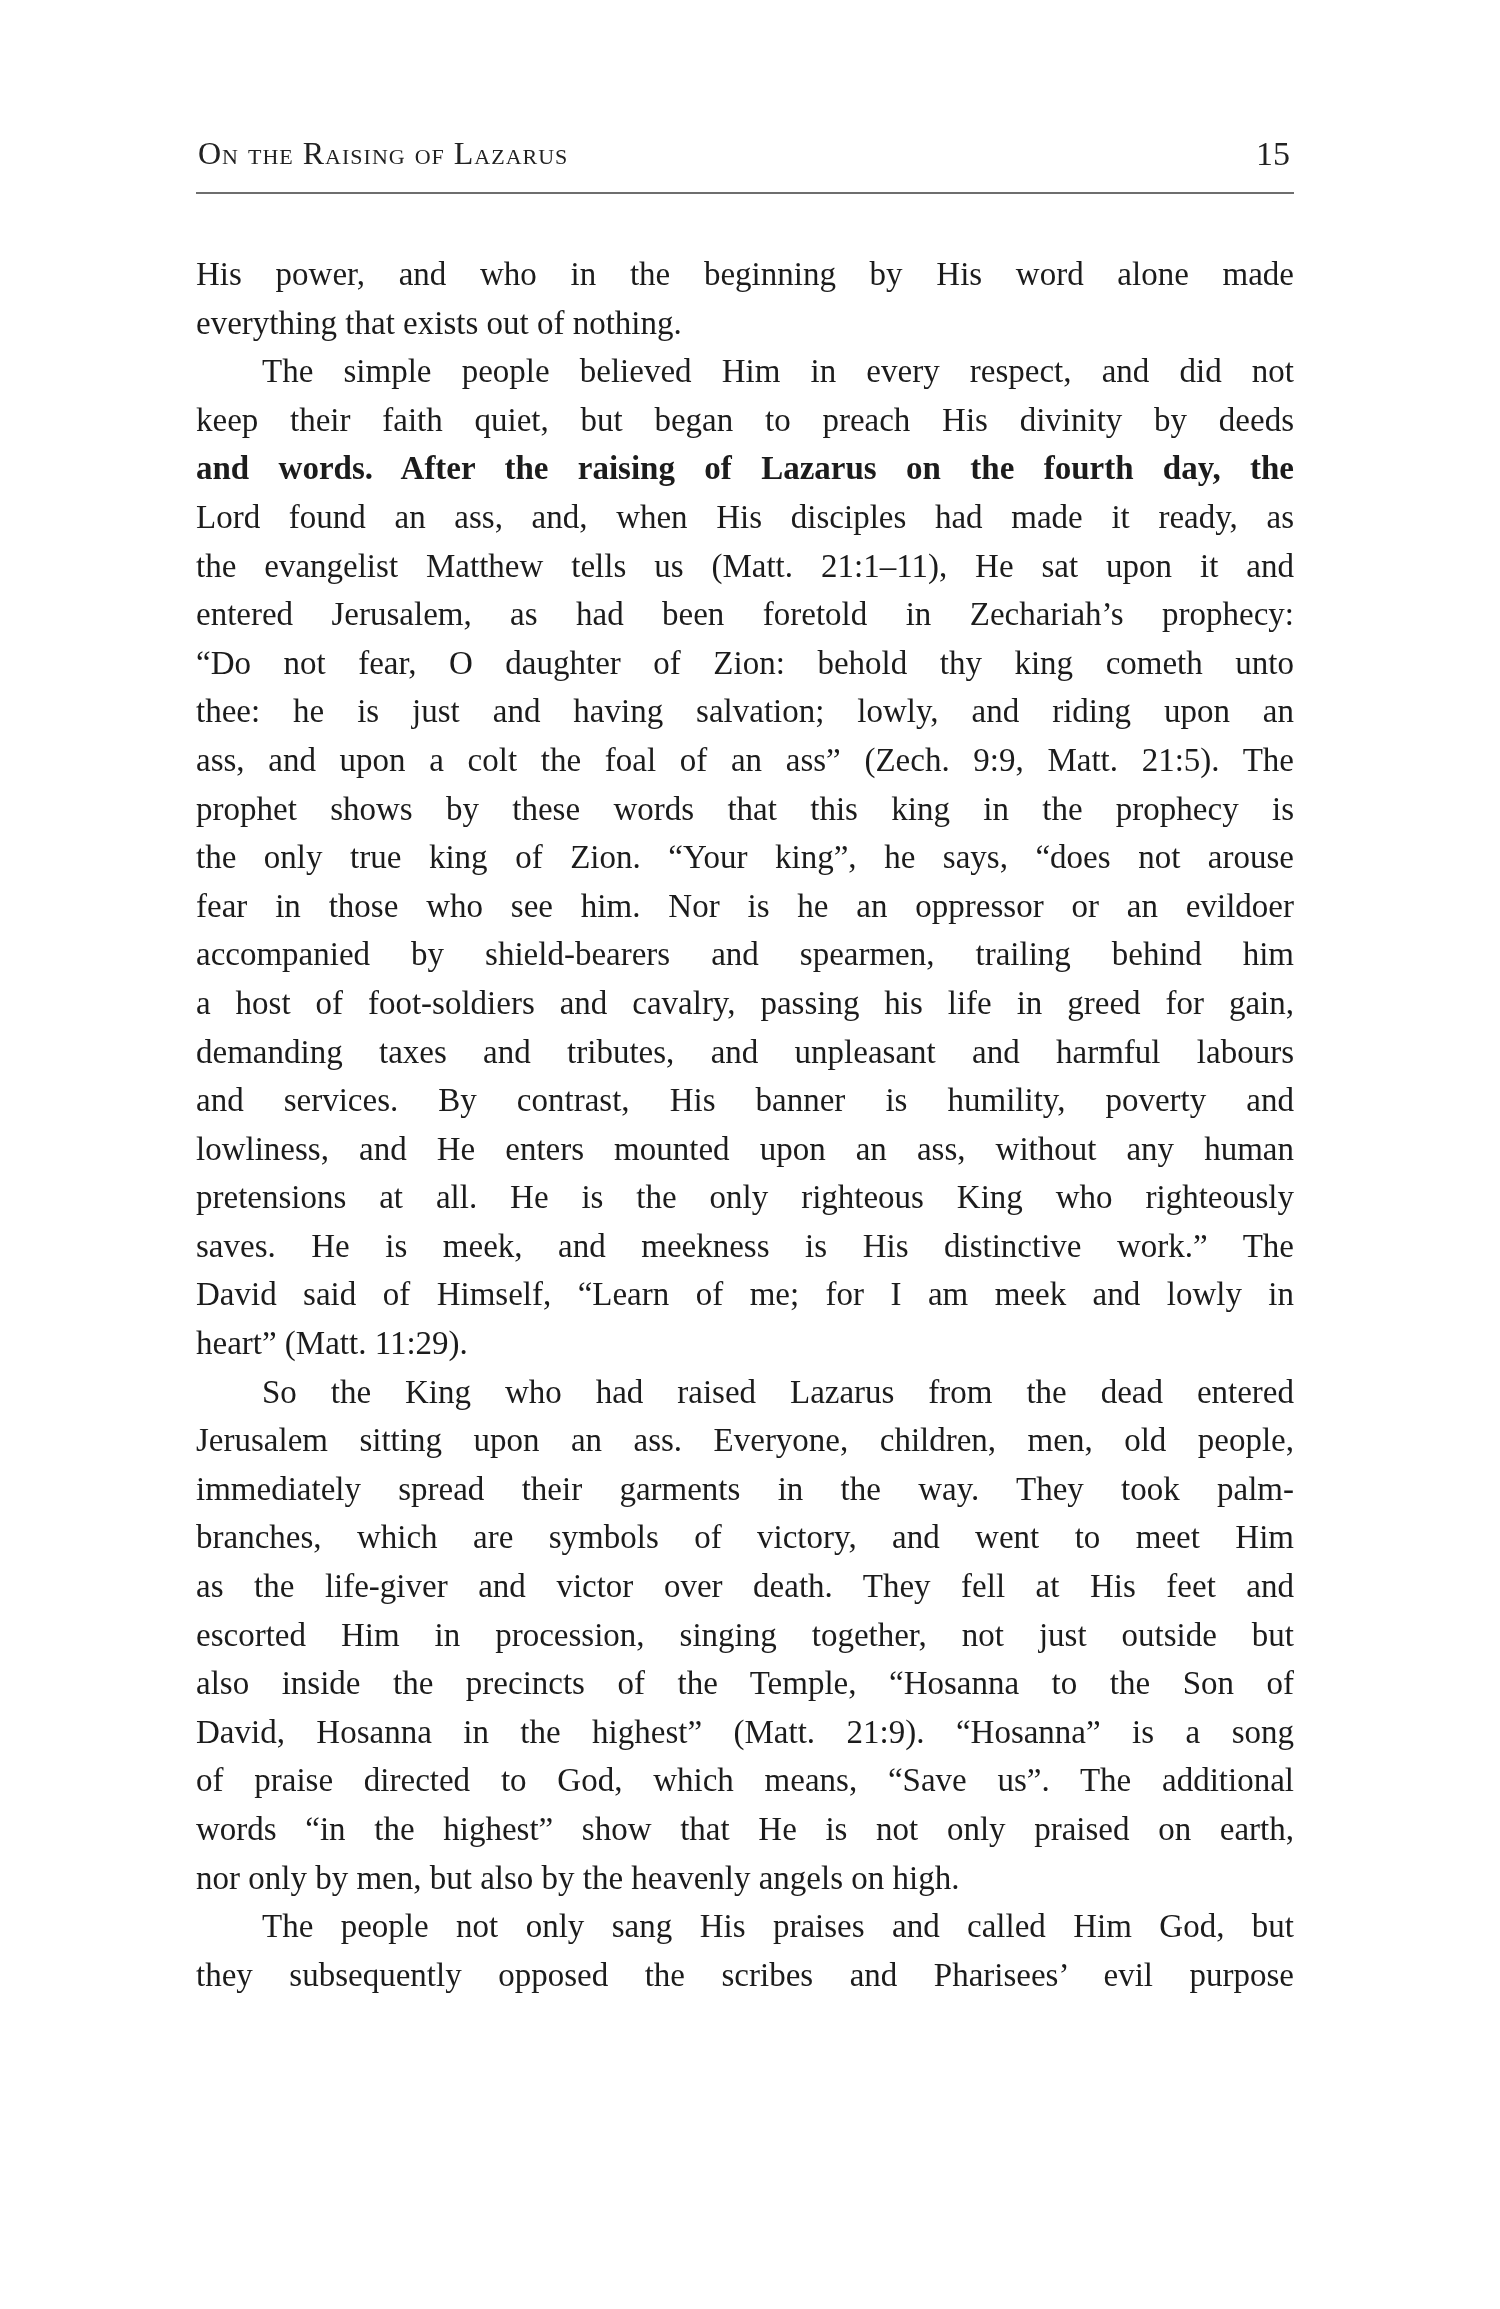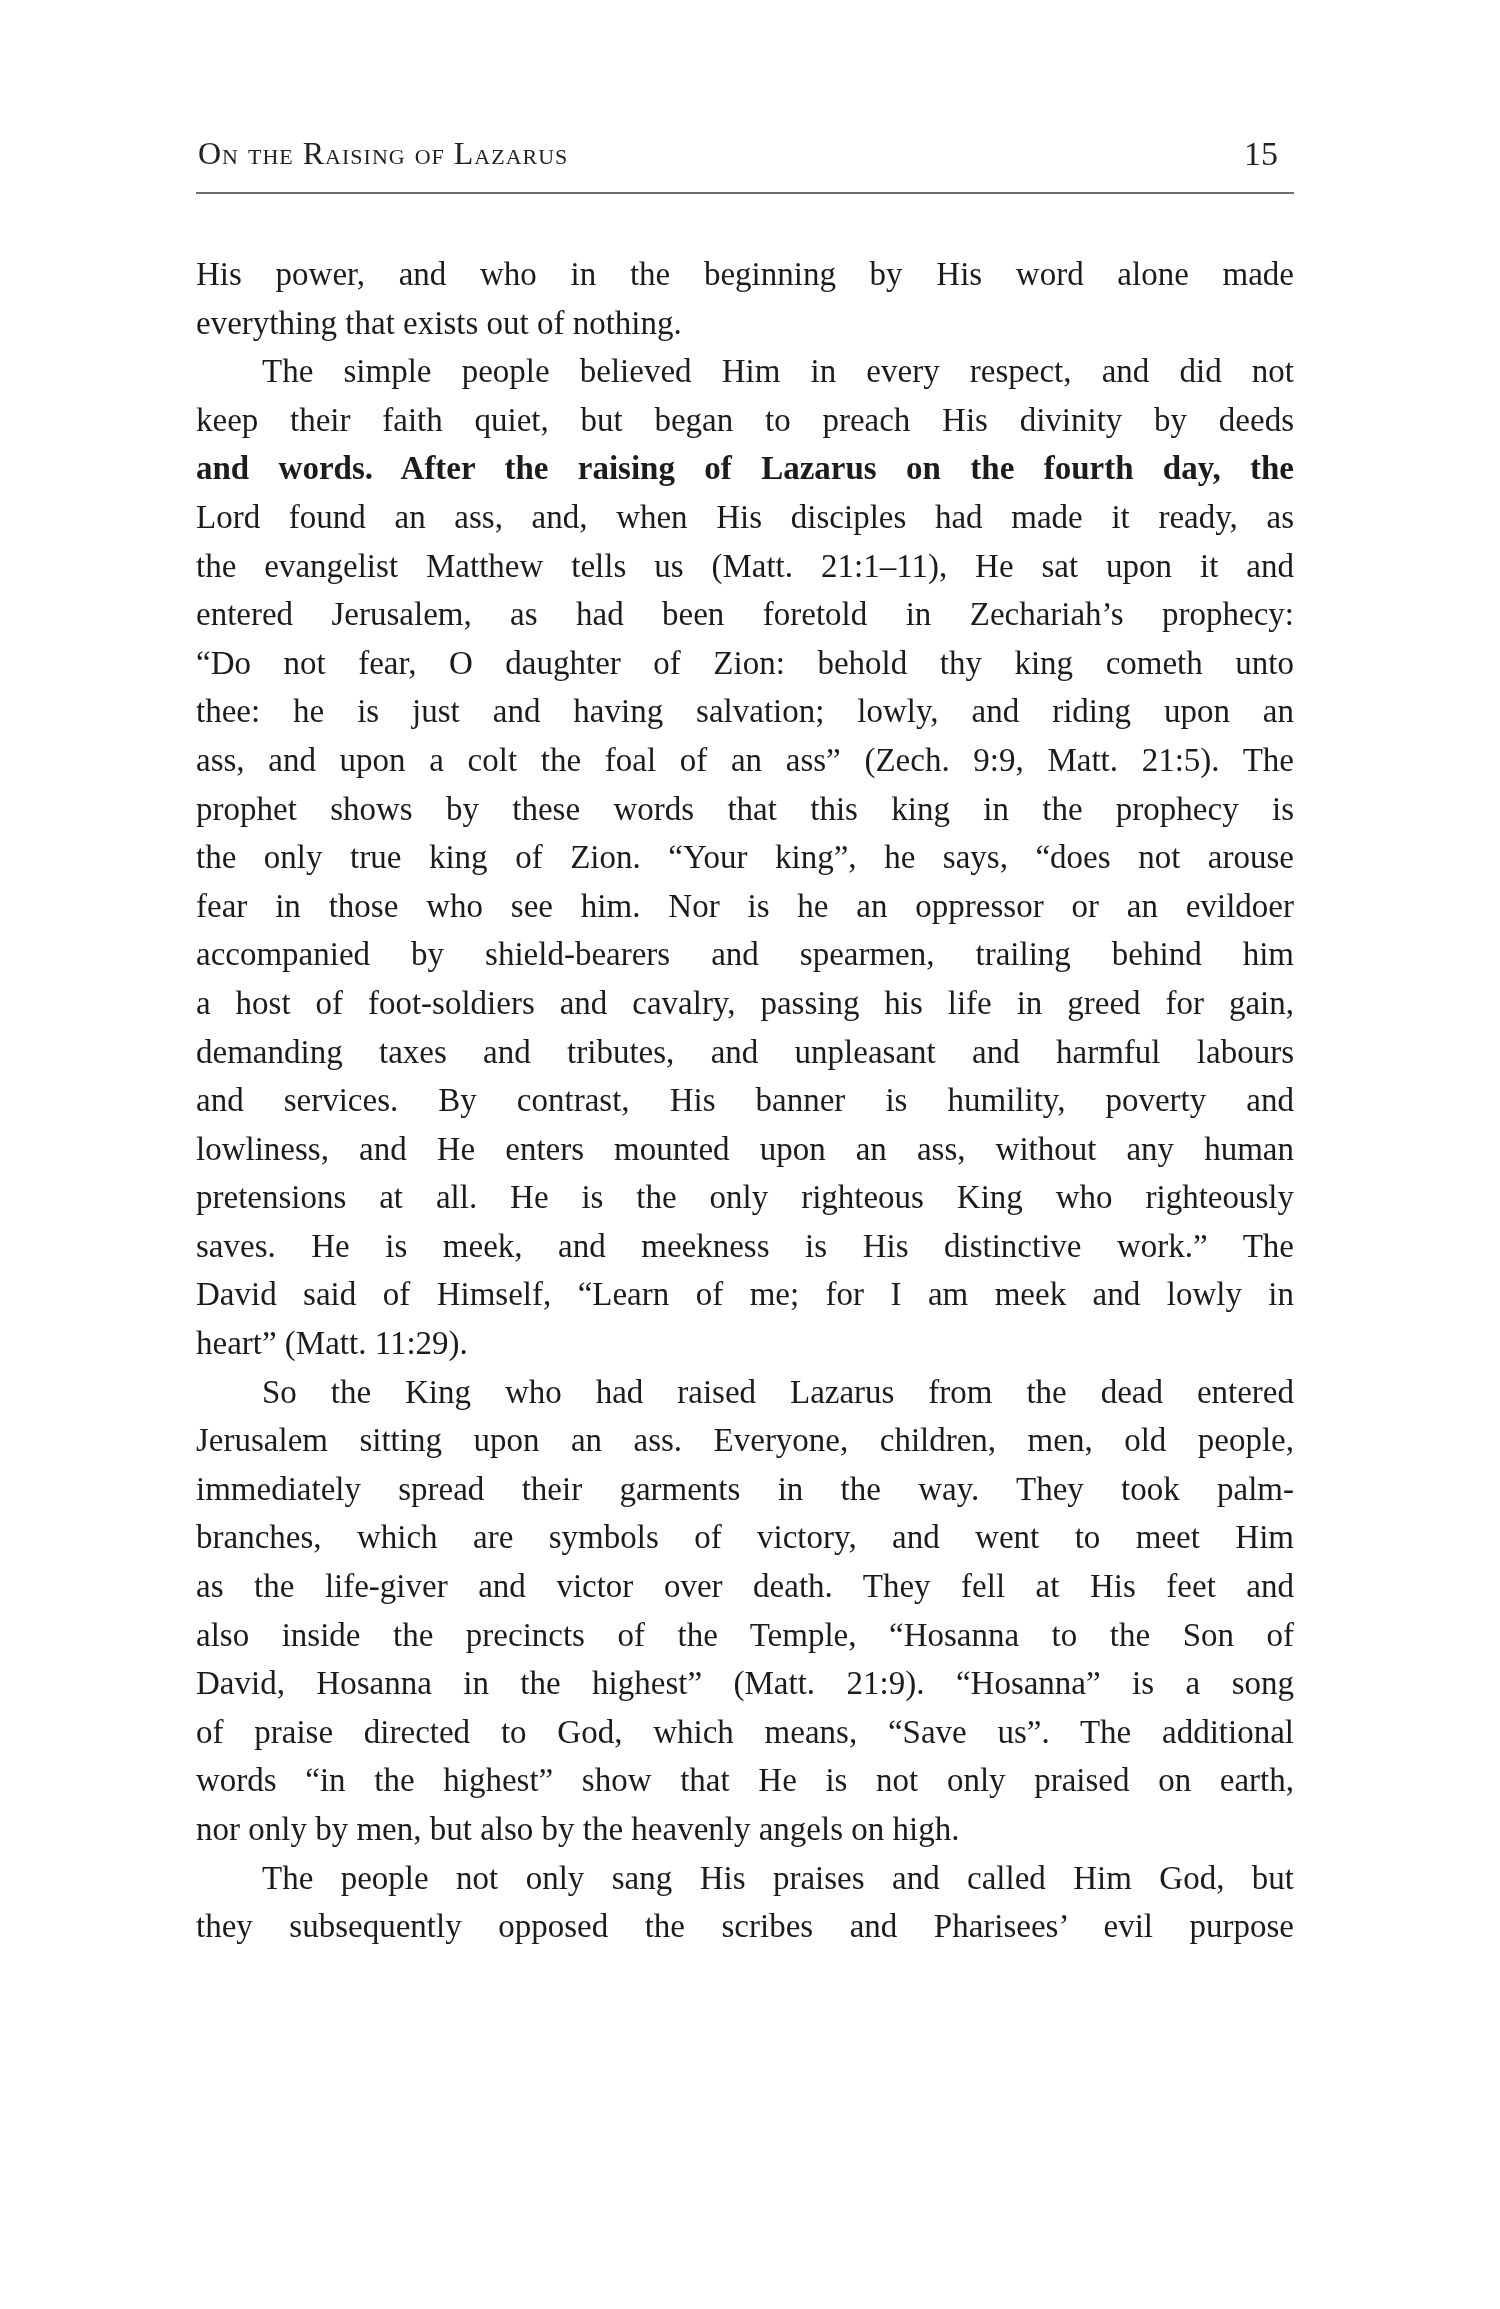--- a/index.html
+++ b/index.html
@@ -33,21 +33,21 @@
       left: 2px;
       top: 0;
       font-size: 32px;
       letter-spacing: 1px;
       font-variant: small-caps;
       color: #222;
       white-space: nowrap;
     }
     .page-number {
       position: absolute;
-      right: 16px;
+      right: 4px;
       top: 0;
       font-size: 34px;
       color: #222;
     }
     .head-rule {
       position: absolute;
       top: 192px;
       left: 0;
       width: 1098px;
       height: 0;
@@ -177,20 +177,23 @@
       <div class="line">
         <span class="t" style="white-space: nowrap; text-align-last: justify;">immediately spread their garments in the way. They took palm-</span>
       </div>
       <div class="line">
         <span class="t" style="white-space: nowrap; text-align-last: justify;">branches, which are symbols of victory, and went to meet Him</span>
       </div>
       <div class="line">
         <span class="t" style="white-space: nowrap; text-align-last: justify;">as the life-giver and victor over death. They fell at His feet and</span>
       </div>
       <div class="line">
+        <span class="t" style="white-space: nowrap; text-align-last: justify;">escorted Him in procession, singing together, not just outside but</span>
+      </div>
+      <div class="line">
         <span class="t" style="white-space: nowrap; text-align-last: justify;">also inside the precincts of the Temple, “Hosanna to the Son of</span>
       </div>
       <div class="line">
         <span class="t" style="white-space: nowrap; text-align-last: justify;">David, Hosanna in the highest” (Matt. 21:9). “Hosanna” is a song</span>
       </div>
       <div class="line">
         <span class="t" style="white-space: nowrap; text-align-last: justify;">of praise directed to God, which means, “Save us”. The additional</span>
       </div>
       <div class="line">
         <span class="t" style="white-space: nowrap; text-align-last: justify;">words “in the highest” show that He is not only praised on earth,</span>

